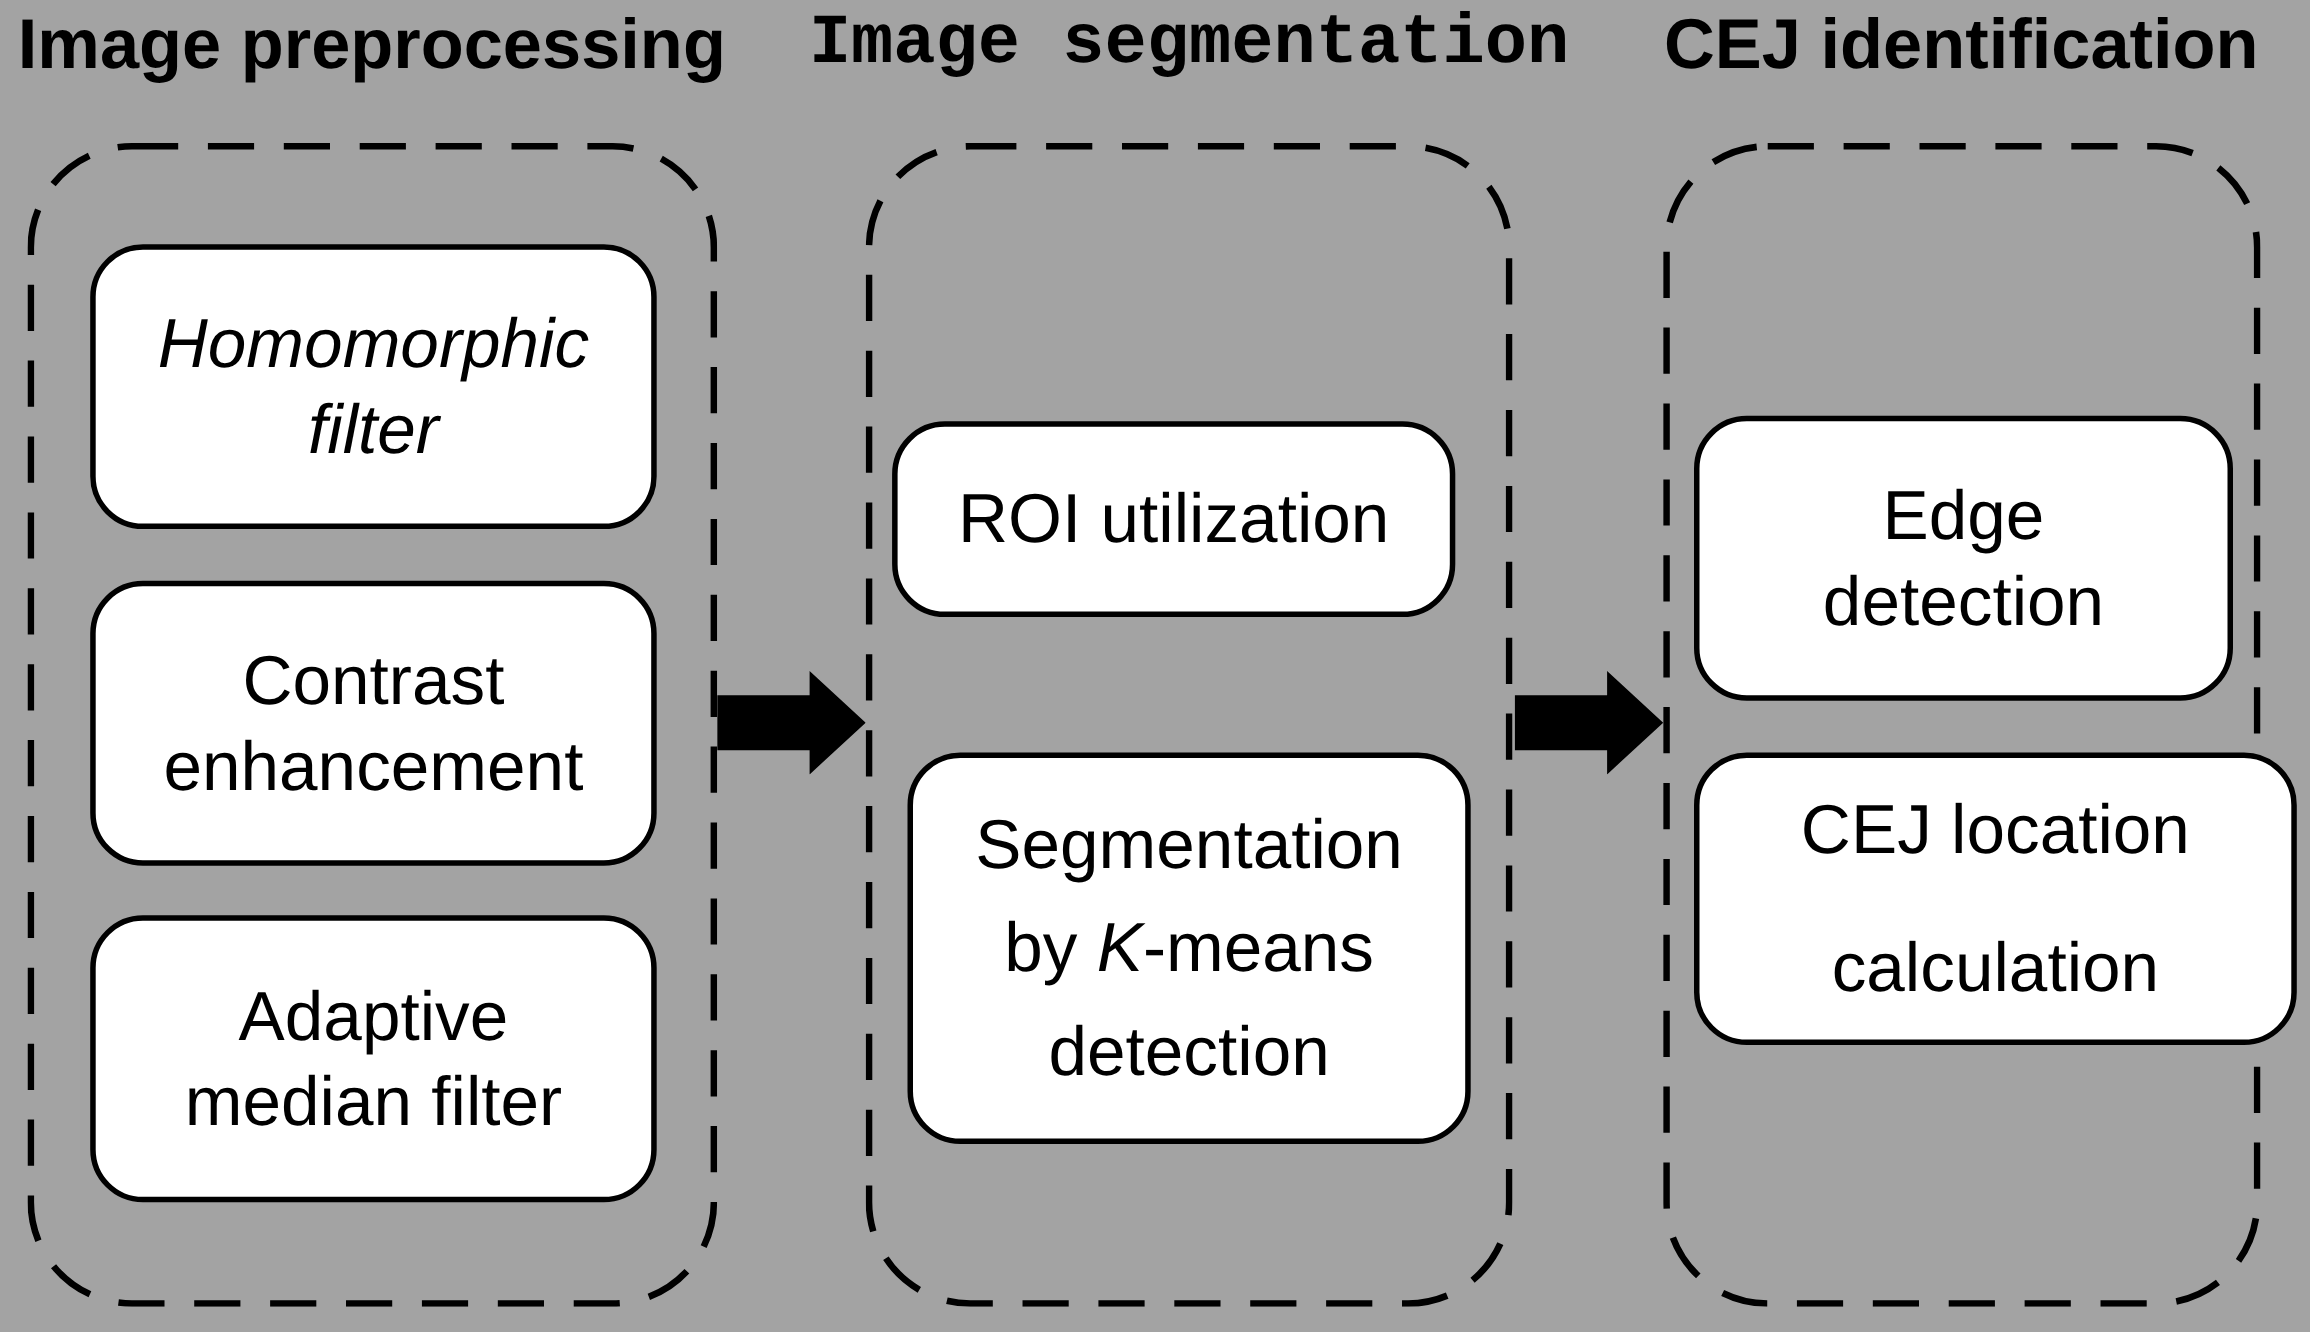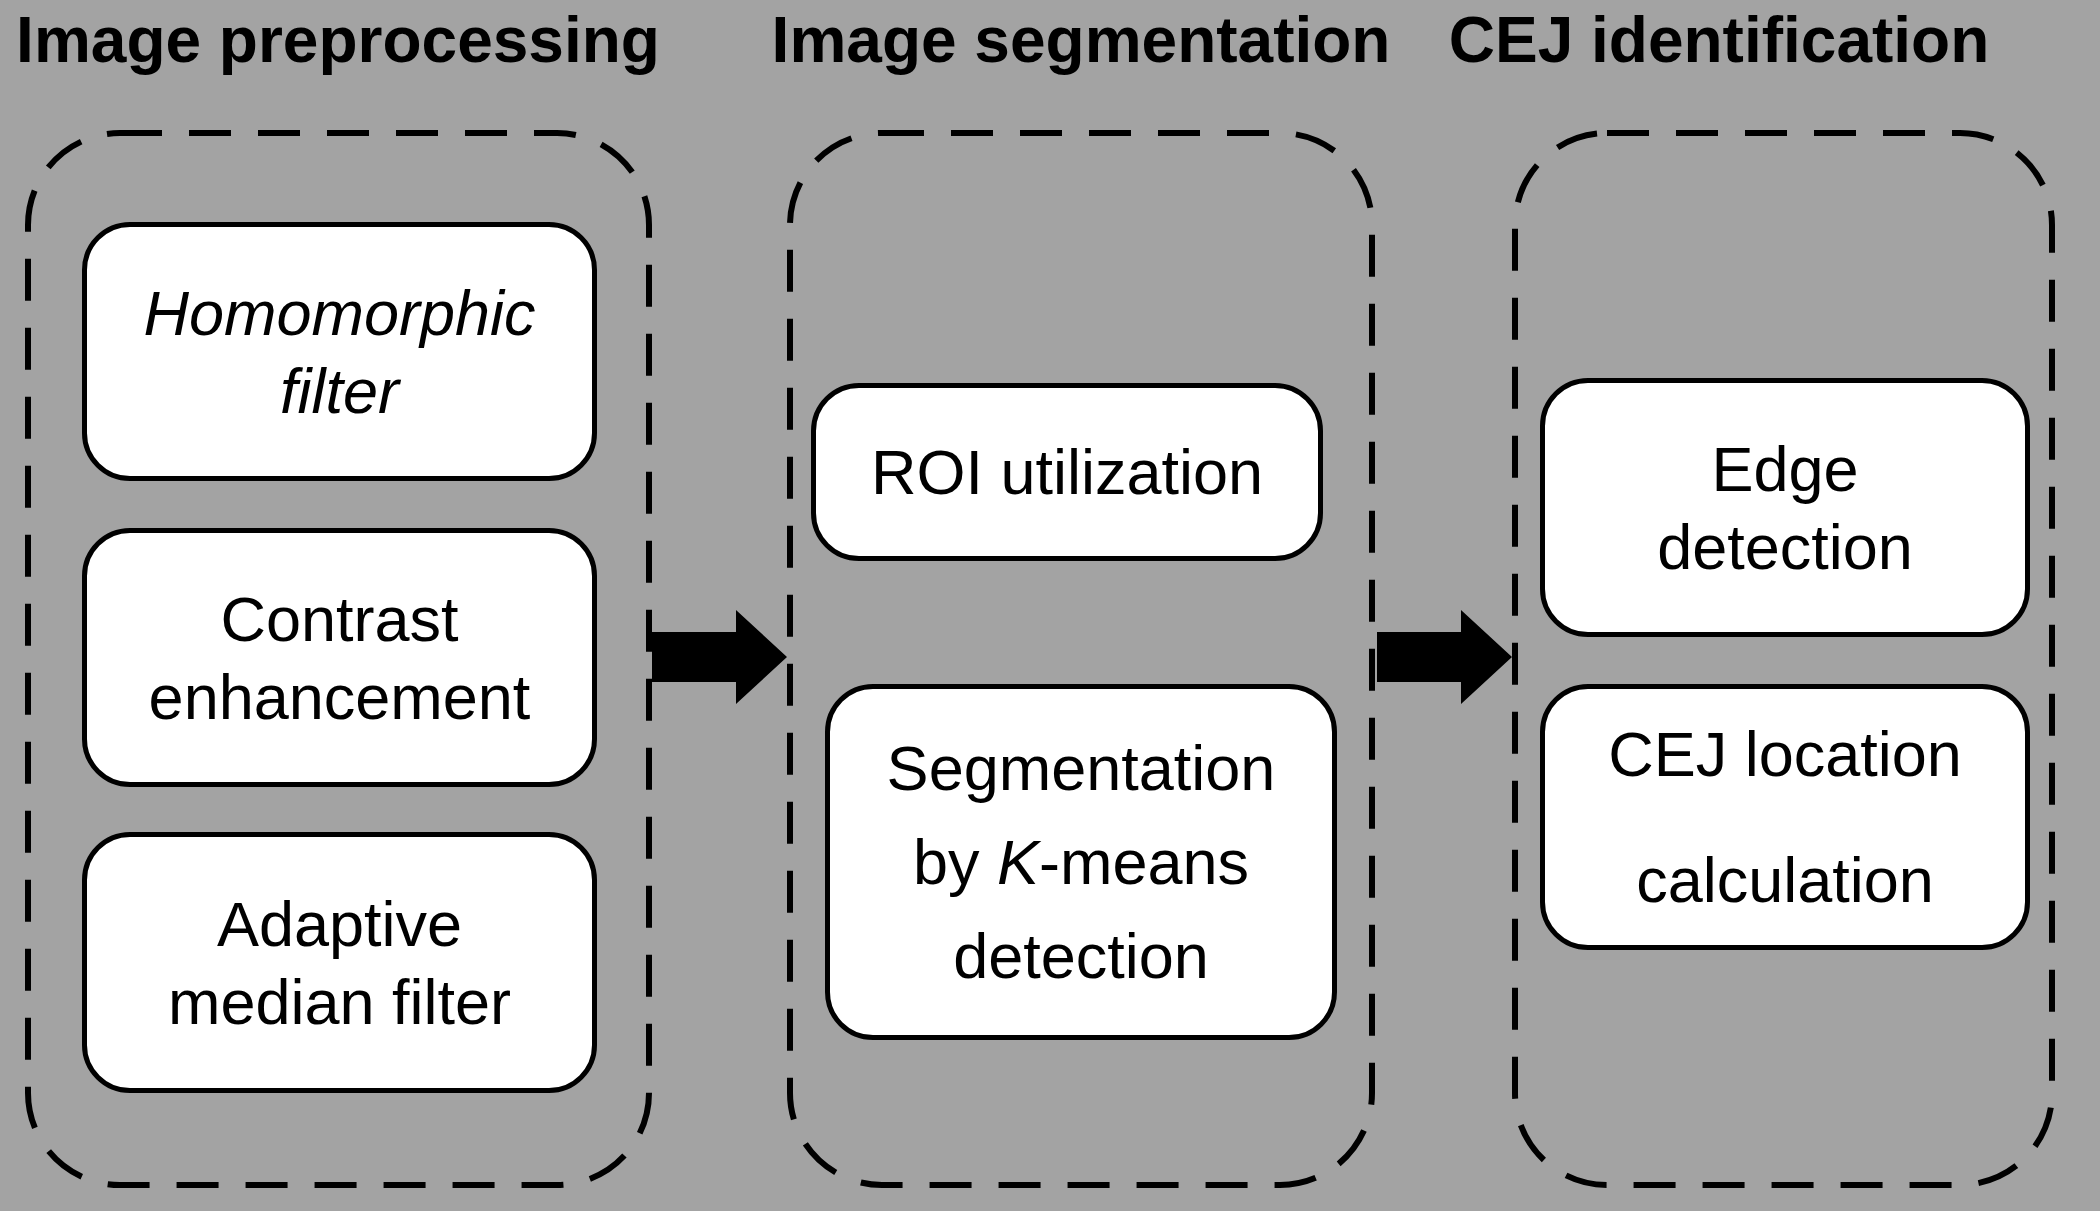--- a/index.html
+++ b/index.html
@@ -59,22 +59,22 @@
     width: 135px;
     height: 94px;
   }
 </style>
 </head>
 <body>
 
 <div class="canvas">
 
   <div class="stage-header" style="left:338px;">Image preprocessing</div>
-  <div class="stage-header" style="left:1081px;">Image segmentation</div>
-  <div class="stage-header" style="left:1719px;">CEJ identification</div>
+  <div class="stage-header" style="left:1081px;font-family:Liberation Mono, monospace;">Image segmentation</div>
+  <div class="stage-header" style="left:1783px;">CEJ identification</div>
 
   <div class="stage-frame" style="left:25px; width:627px;">
     <svg class="dashed-border" width="627" height="1058" viewBox="0 0 627 1058">
       <rect x="3" y="3" width="621" height="1052" rx="92" ry="92" fill="none" stroke="#000000" stroke-width="6" stroke-dasharray="42 27"></rect>
     </svg>
     <div class="step" style="left:57px; top:92px; width:515px; height:259px;font-style:italic;">
       <span class="line">Homomorphic</span>
       <span class="line">filter</span>
     </div>
     <div class="step" style="left:57px; top:702px; width:515px; height:261px;">
@@ -110,19 +110,19 @@
   </svg>
 
   <div class="stage-frame" style="left:1512px; width:543px;">
     <svg class="dashed-border" width="543" height="1058" viewBox="0 0 543 1058">
       <rect x="3" y="3" width="537" height="1052" rx="92" ry="92" fill="none" stroke="#000000" stroke-width="6" stroke-dasharray="42 27"></rect>
     </svg>
     <div class="step" style="left:28px; top:248px; width:490px; height:259px;">
       <span class="line">Edge</span>
       <span class="line">detection</span>
     </div>
-    <div class="step" style="left:28px; top:554px; width:490px; height:266px;gap:48px;">
+    <div class="step" style="left:28px; top:554px; width:548px; height:266px;gap:48px;">
       <span class="line">CEJ location</span>
       <span class="line">calculation</span>
     </div>
   </div>
 
 </div>
 
 </body></html>

